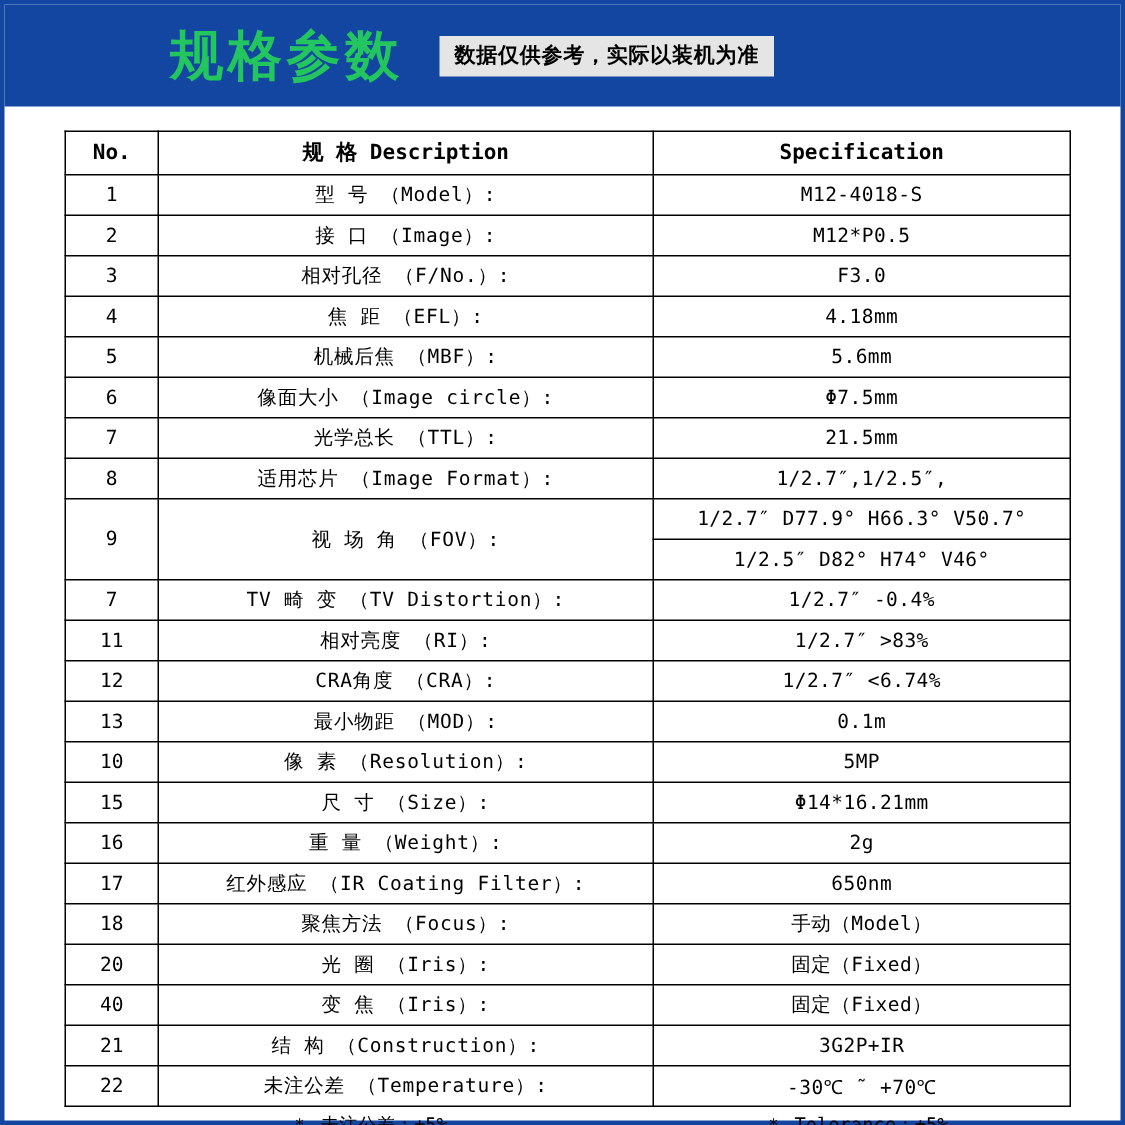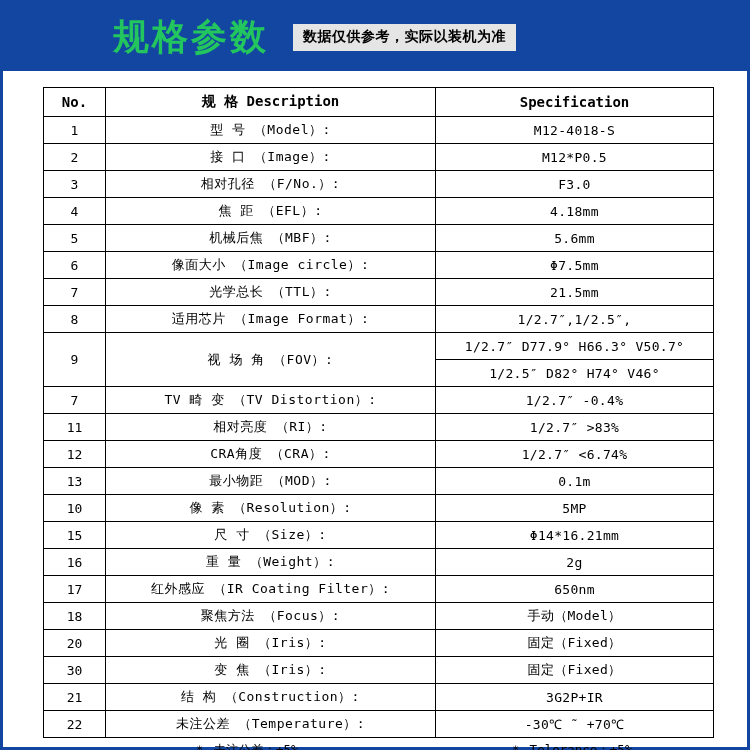--- a/index.html
+++ b/index.html
@@ -226,21 +226,21 @@
             <td class="no-cell">18</td>
             <td class="desc-cell">聚焦方法 （Focus）:</td>
             <td class="spec-cell">手动（Model）</td>
           </tr>
           <tr>
             <td class="no-cell">20</td>
             <td class="desc-cell">光  圈  （Iris）:</td>
             <td class="spec-cell">固定（Fixed）</td>
           </tr>
           <tr>
-            <td class="no-cell">30</td>
+            <td class="no-cell">40</td>
             <td class="desc-cell">变  焦  （Iris）:</td>
             <td class="spec-cell">固定（Fixed）</td>
           </tr>
           <tr>
             <td class="no-cell">21</td>
             <td class="desc-cell">结  构  （Construction）:</td>
             <td class="spec-cell">3G2P+IR</td>
           </tr>
           <tr>
             <td class="no-cell">22</td>

